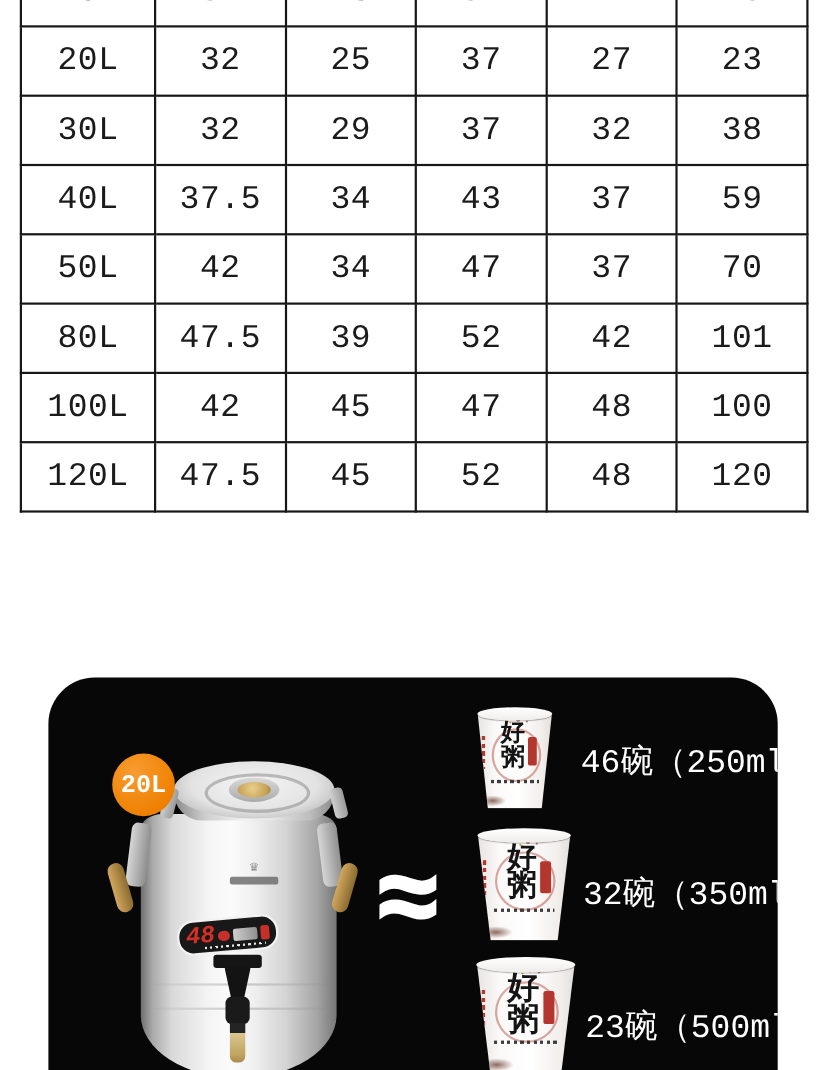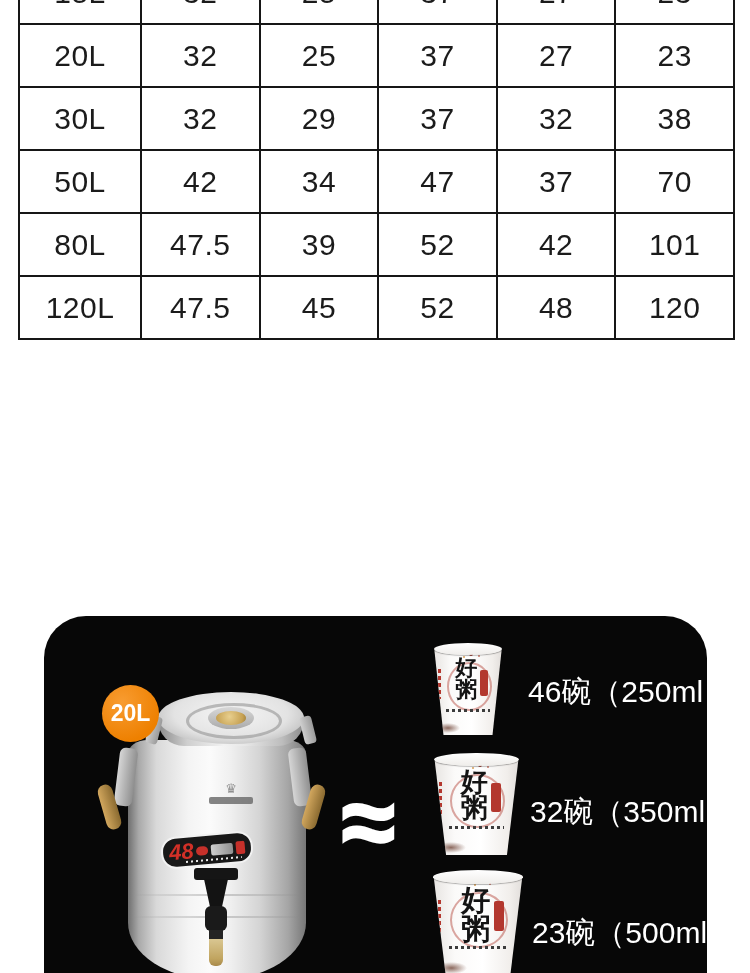--- a/index.html
+++ b/index.html
@@ -1,17 +1,17 @@
 <!DOCTYPE html>
 <html><head>
 <meta charset="utf-8">
 <style>
   html,body{margin:0;padding:0;background:#ffffff;}
   .page{position:relative;width:750px;height:973px;overflow:hidden;background:#ffffff;
-        font-family:Liberation Sans, sans-serif;}
+        font-family:Liberation Mono, monospace;}
 
   
   .spec-table{position:absolute;left:18px;top:-40px;width:717px;border-collapse:collapse;
               table-layout:fixed;}
   .spec-table td{border:2px solid #161616;height:59px;text-align:center;vertical-align:middle;
                  font-size:30px;color:#1b1b1b;letter-spacing:0.5px;background:#fff;}
   .spec-table col.c0{width:122px;}
 
   
   .panel{position:absolute;left:44px;top:616px;width:663px;height:460px;background:#070707;
@@ -147,34 +147,50 @@
     </tr>
     <tr>
       <td>30L</td>
       <td>32</td>
       <td>29</td>
       <td>37</td>
       <td>32</td>
       <td>38</td>
     </tr>
     <tr>
+      <td>40L</td>
+      <td>37.5</td>
+      <td>34</td>
+      <td>43</td>
+      <td>37</td>
+      <td>59</td>
+    </tr>
+    <tr>
       <td>50L</td>
       <td>42</td>
       <td>34</td>
       <td>47</td>
       <td>37</td>
       <td>70</td>
     </tr>
     <tr>
       <td>80L</td>
       <td>47.5</td>
       <td>39</td>
       <td>52</td>
       <td>42</td>
       <td>101</td>
+    </tr>
+    <tr>
+      <td>100L</td>
+      <td>42</td>
+      <td>45</td>
+      <td>47</td>
+      <td>48</td>
+      <td>100</td>
     </tr>
     <tr>
       <td>120L</td>
       <td>47.5</td>
       <td>45</td>
       <td>52</td>
       <td>48</td>
       <td>120</td>
     </tr>
   </tbody>

